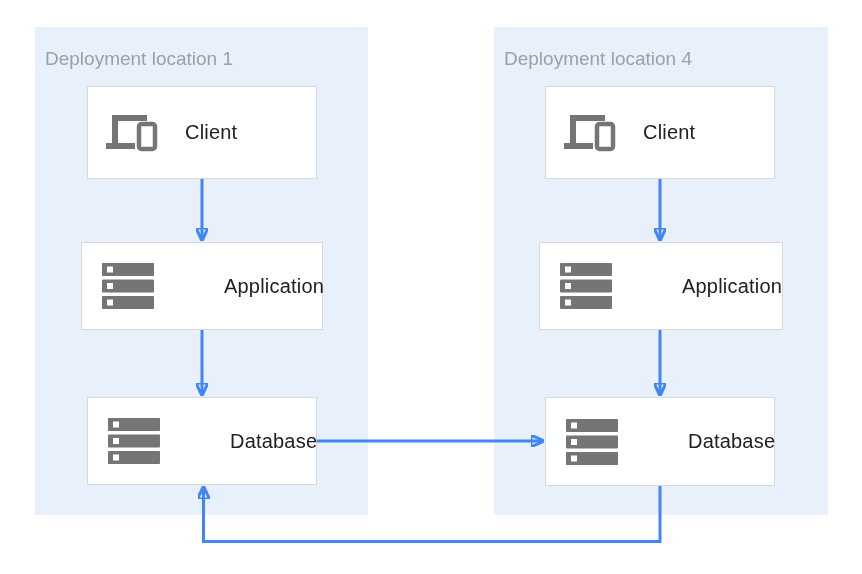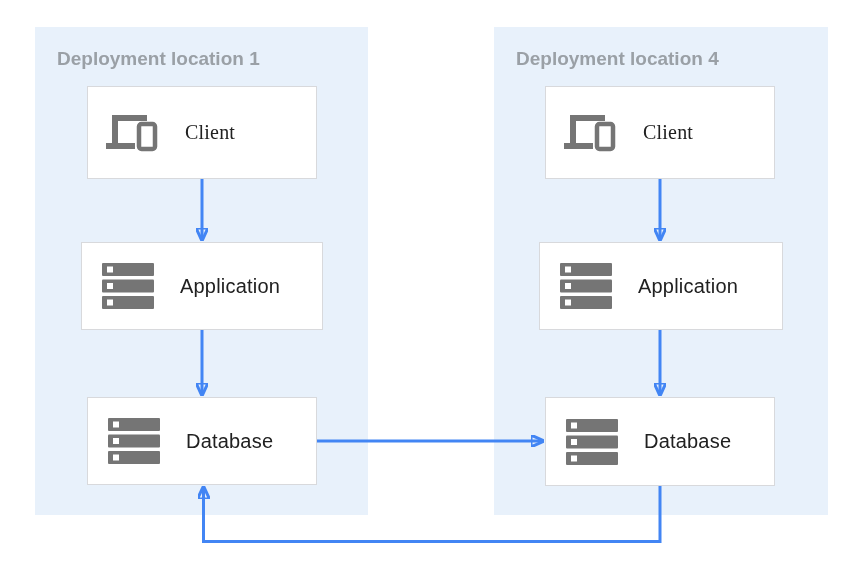--- a/index.html
+++ b/index.html
@@ -10,27 +10,26 @@
     background: #ffffff;
     font-family: "Liberation Sans", sans-serif;
     overflow: hidden;
   }
   .panel {
     position: absolute;
     background: var(--panel-bg, #E8F1FB);
   }
   .panel-title {
     position: absolute;
-    left: 22px;
+    left: 10px;
     top: 21px;
     font-size: 19px;
     line-height: 22px;
     color: var(--title-color, #9AA0A6);
     white-space: nowrap;
-    font-weight: bold;
   }
   .node {
     position: absolute;
     background: #ffffff;
     border: 1px solid var(--box-border, #D8D9DC);
     box-sizing: border-box;
     display: flex;
     align-items: center;
     justify-content: flex-start;
   }
@@ -39,23 +38,23 @@
     align-items: center;
     justify-content: center;
     flex: 0 0 auto;
   }
   .node-label {
     font-size: 20px;
     color: #212121;
     letter-spacing: 0.2px;
     white-space: nowrap;
   }
-  .pad-client { padding-left: 18px; font-family: Liberation Serif, serif; }
+  .pad-client { padding-left: 18px; }
   .pad-client .node-label { margin-left: 23px; }
-  .pad-server { padding-left: 20px; }
+  .pad-server { padding-left: 20px; gap: 44px; }
   .pad-server .node-label { margin-left: 26px; }
   svg.arrows {
     position: absolute;
     left: 0; top: 0;
     width: 862px; height: 574px;
     pointer-events: none;
   }
   svg.arrows path { stroke: var(--arrow-color, #4285F4); stroke-width: 3; fill: none; }
 </style>
 </head>

